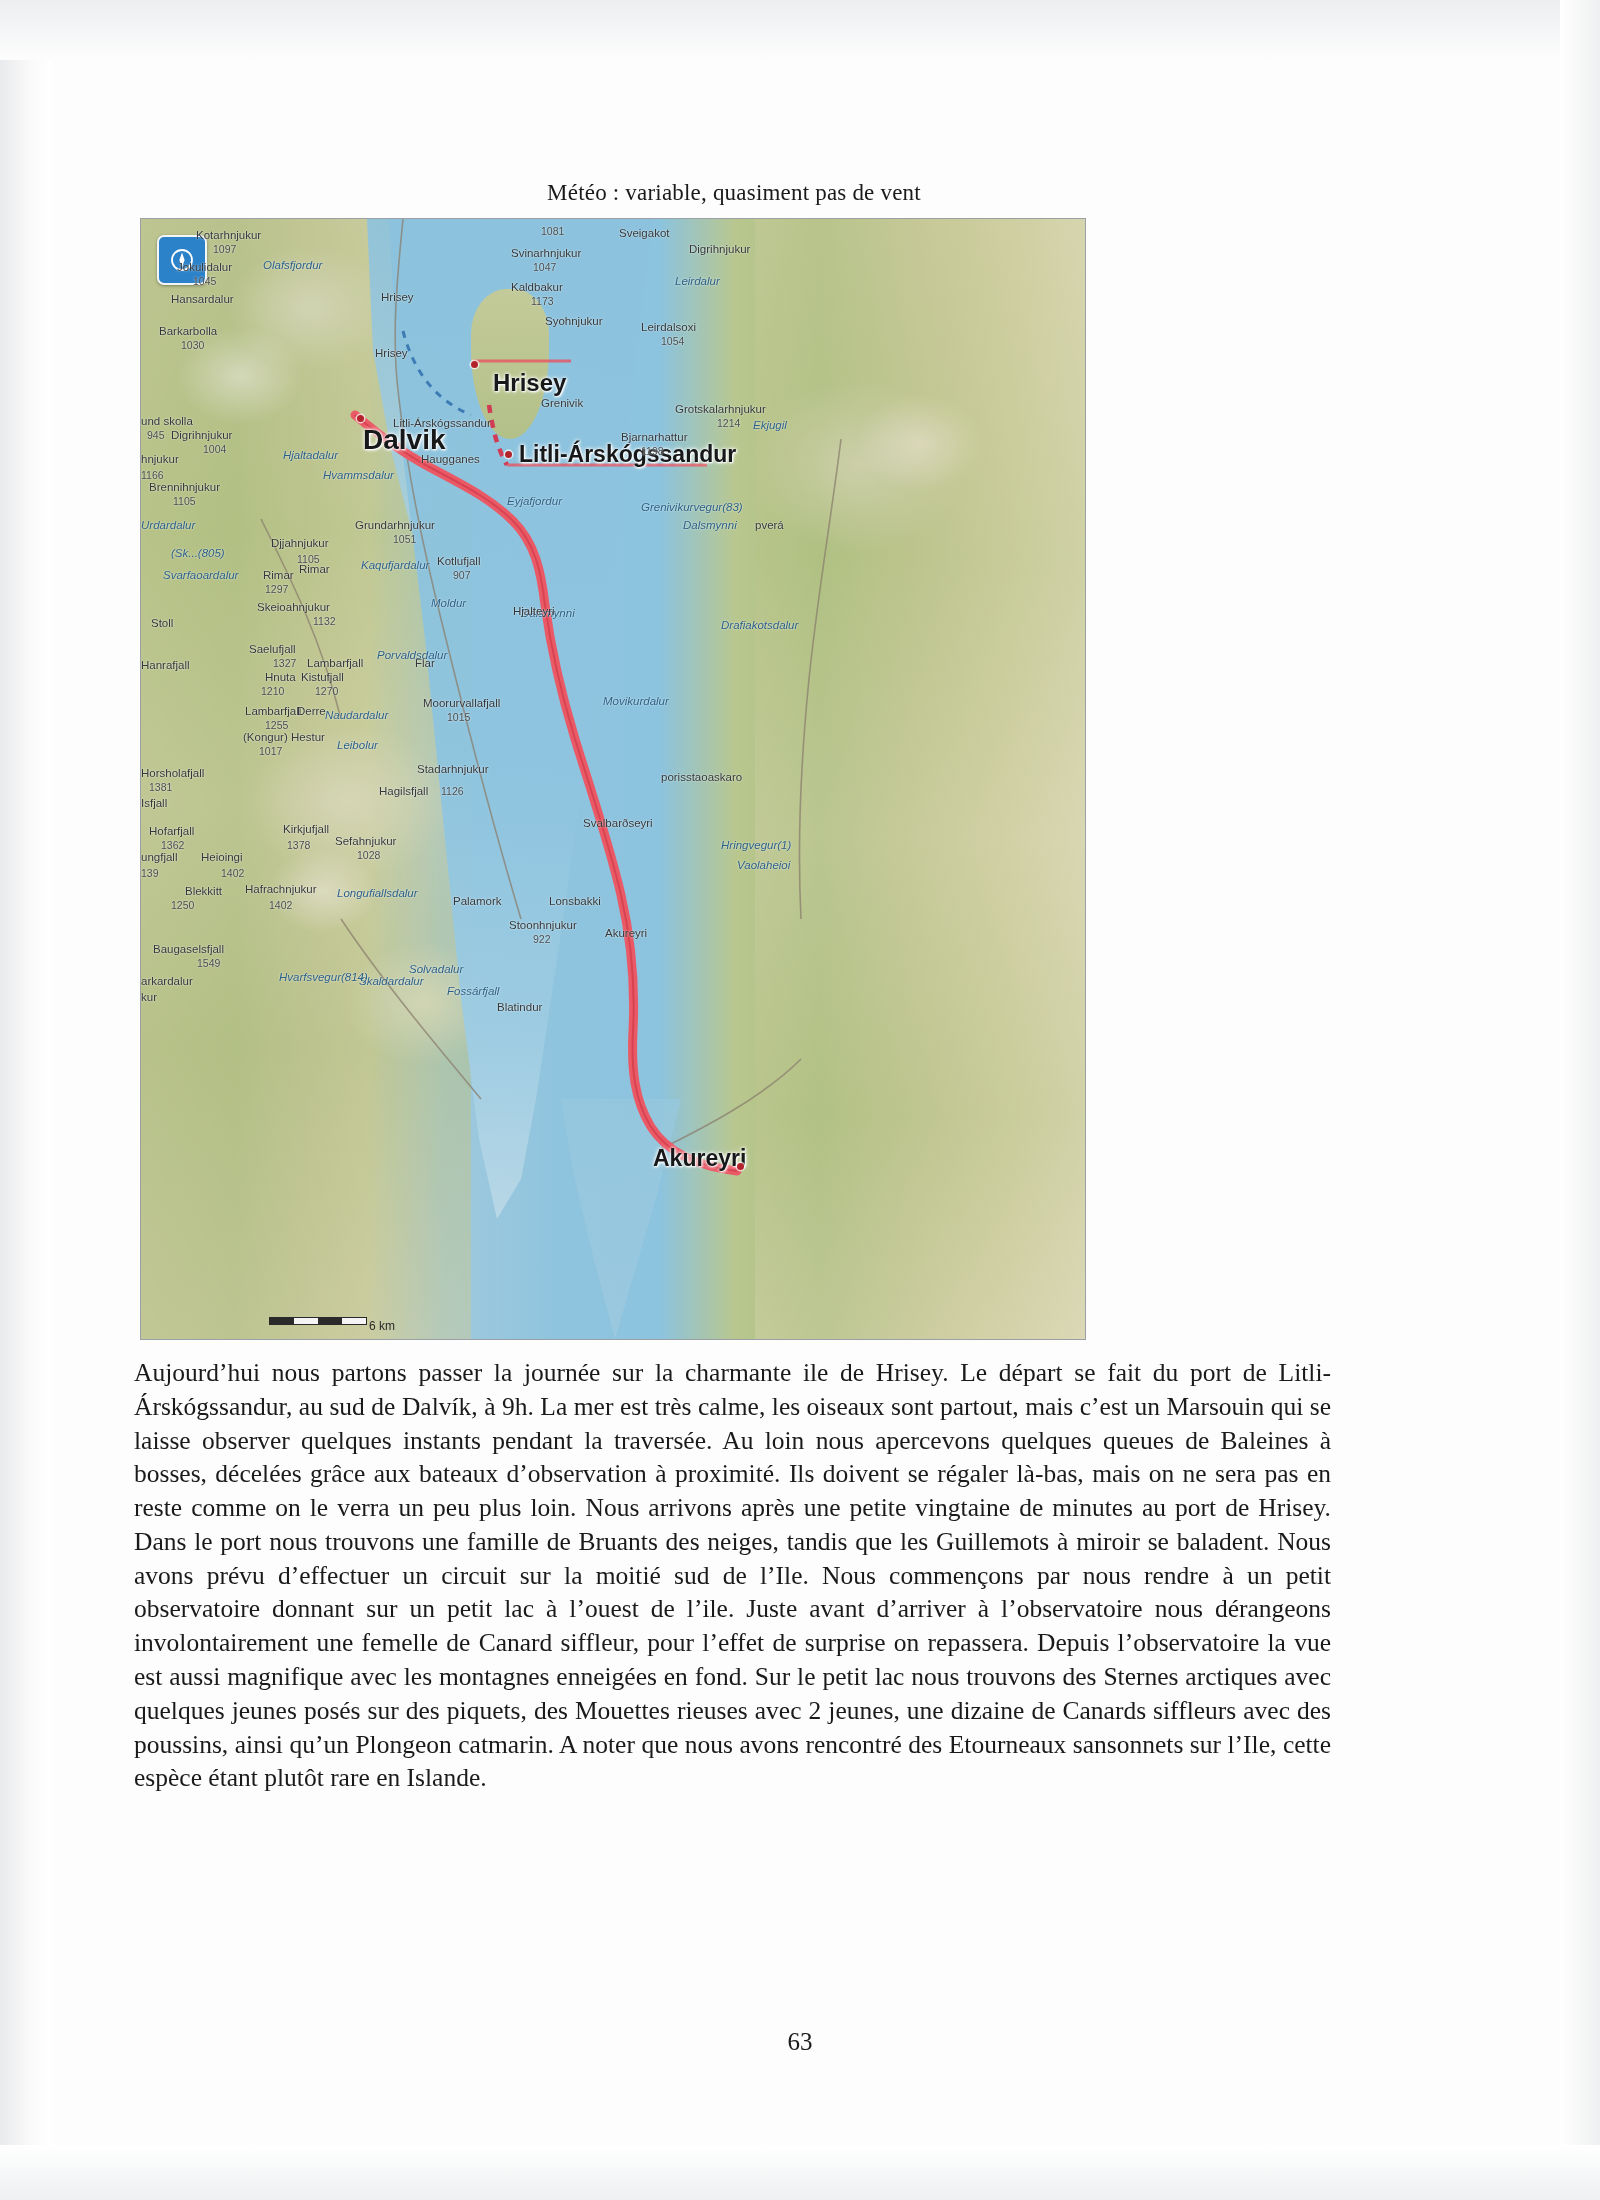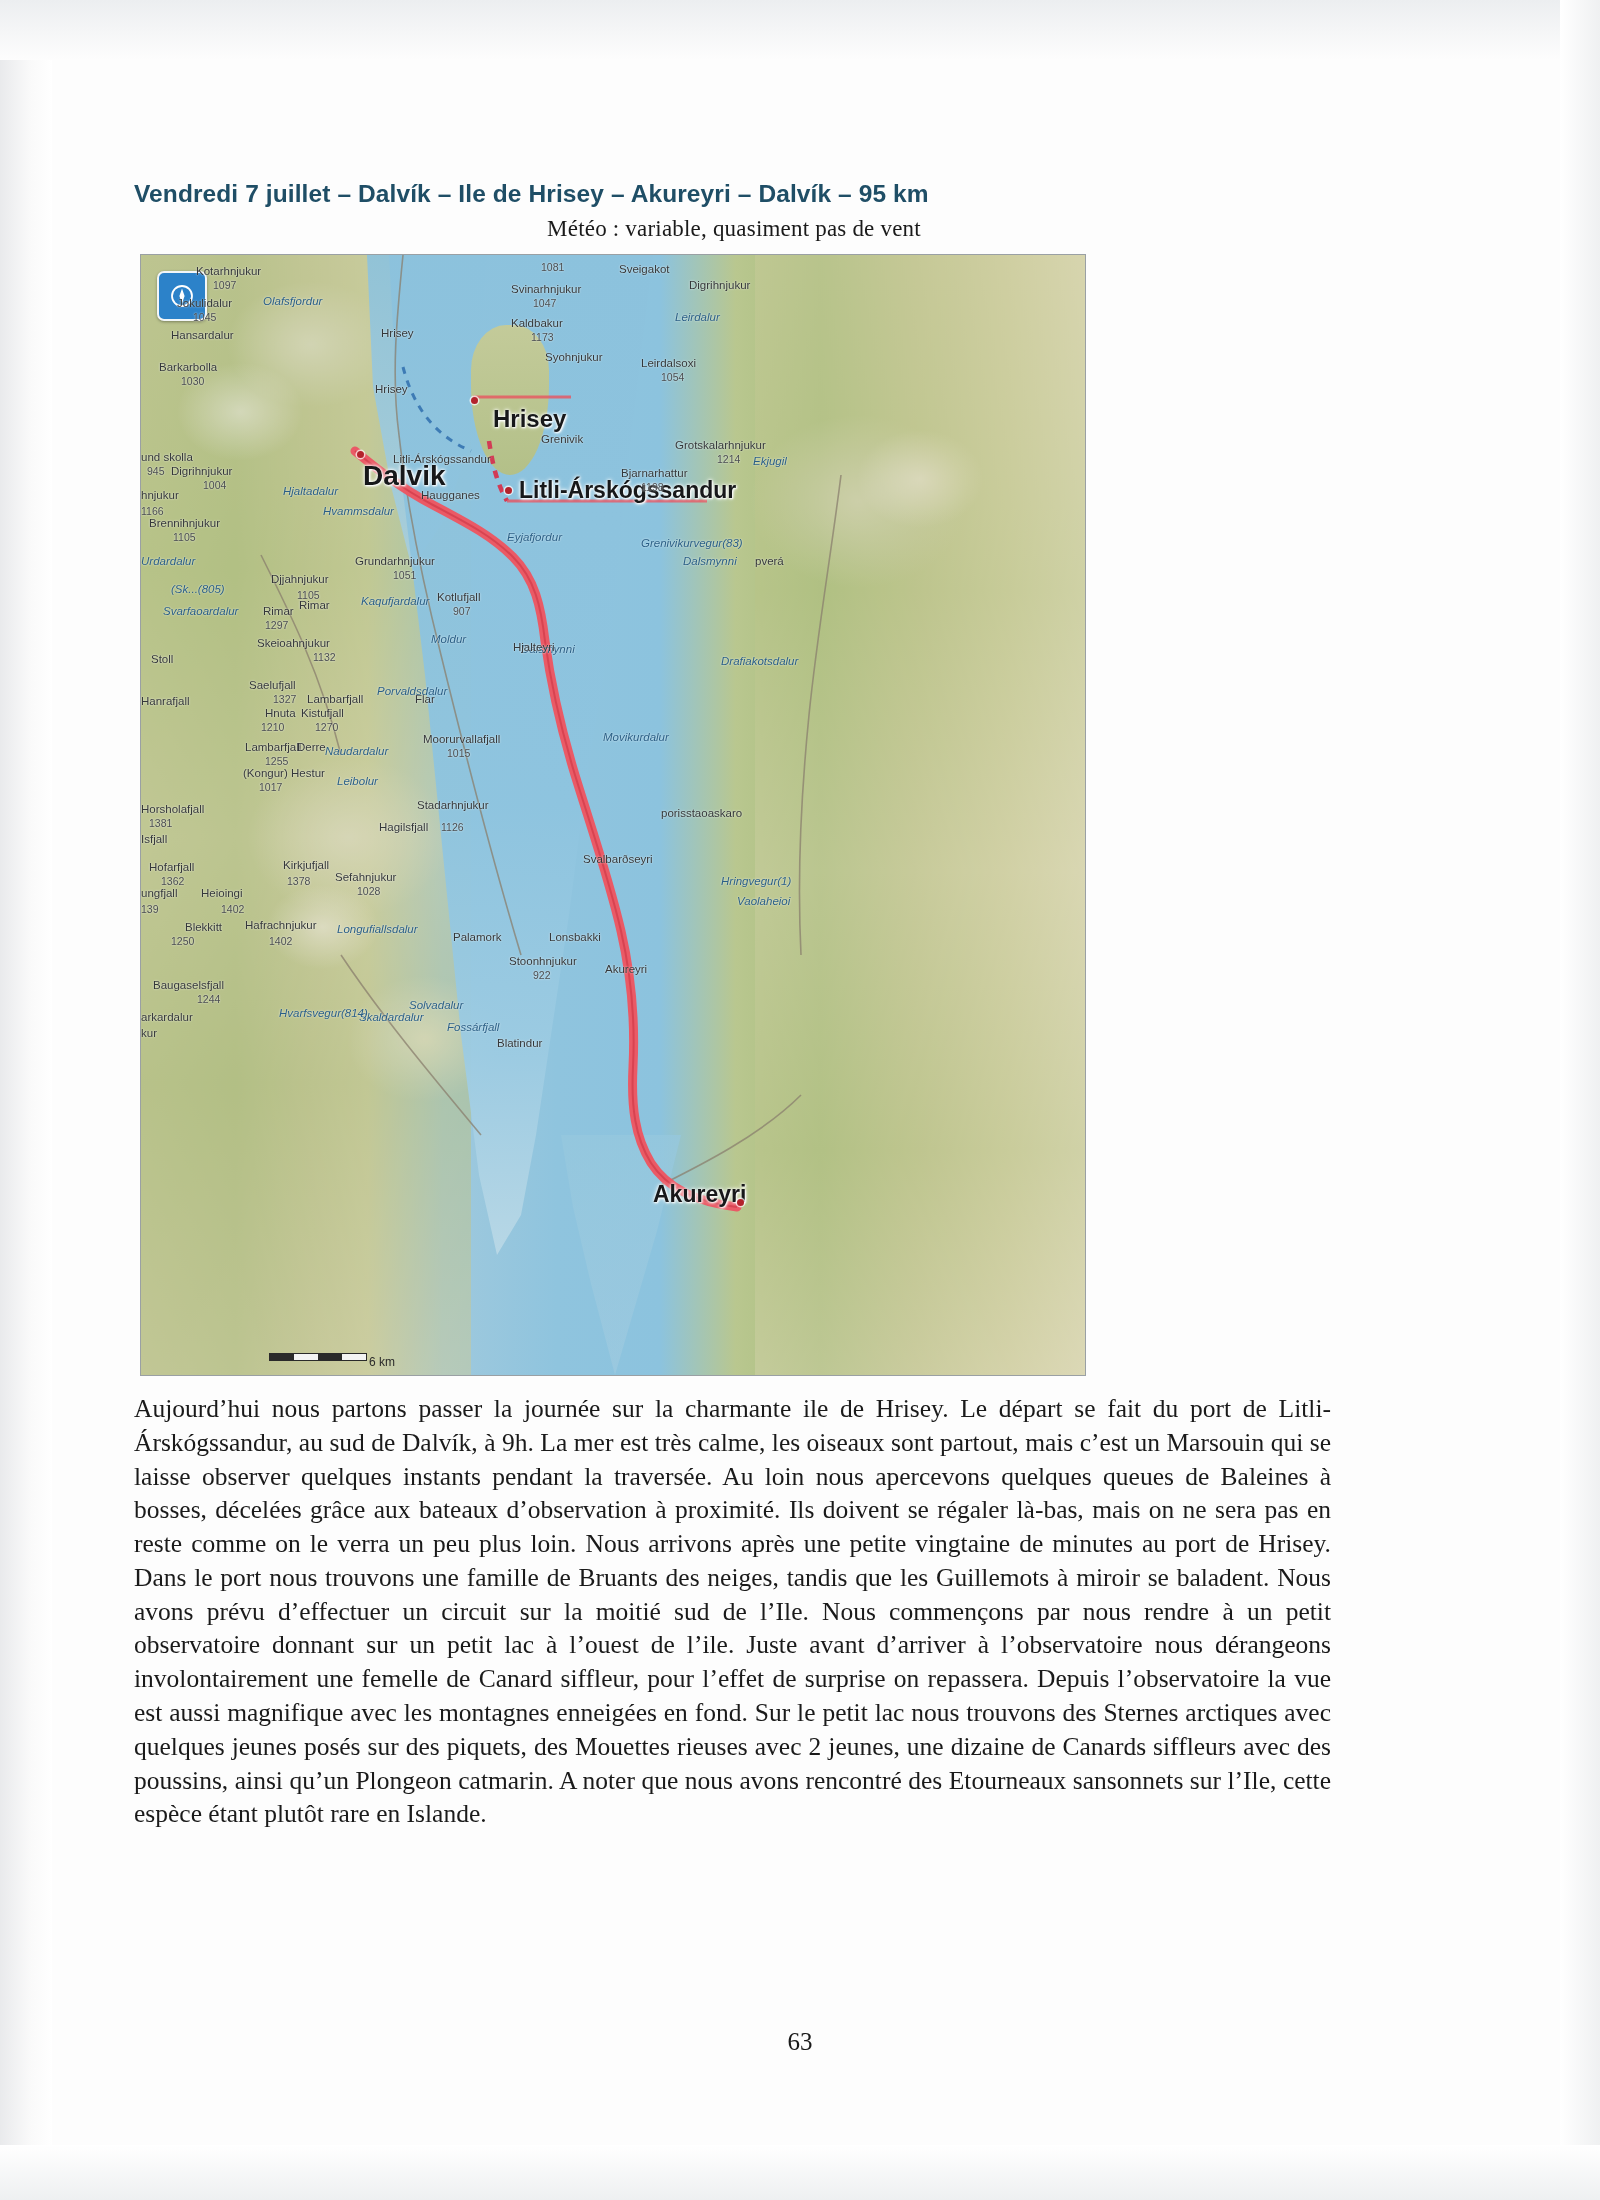--- a/index.html
+++ b/index.html
@@ -219,21 +219,20 @@
 <body>
 
 <div class="page">
   <div class="scan-edge-left"></div>
   <div class="scan-edge-top"></div>
   <div class="scan-edge-right"></div>
   <div class="scan-edge-bottom"></div>
 
   <div class="content">
 
-    <h1 class="heading">Vendredi 7 juillet – Dalvík – Ile de Hrisey – Akureyri – Dalvík – 95 km</h1>
     <p class="meteo">Météo : variable, quasiment pas de vent</p>
 
     <div class="map-wrap">
       <div class="map"></div>
       <div class="mountain-green-left"></div>
       <div class="mountain-green-right"></div>
       <div class="sea2"></div>
       <div class="sea"></div>
       <div class="sea-bottom"></div>
       <div class="island-hrisey"></div>
@@ -380,21 +379,21 @@
           <div class="map-minor num" style="left: 30px; top: 680px;">1250</div>
           <div class="map-minor num" style="left: 128px; top: 680px;">1402</div>
           <div class="map-minor" style="left: 442px; top: 598px;">Svalbarðseyri</div>
           <div class="map-minor it" style="left: 580px; top: 620px;">Hringvegur(1)</div>
           <div class="map-minor it" style="left: 596px; top: 640px;">Vaolaheioi</div>
           <div class="map-minor" style="left: 408px; top: 676px;">Lonsbakki</div>
           <div class="map-minor" style="left: 368px; top: 700px;">Stoonhnjukur</div>
           <div class="map-minor num" style="left: 392px; top: 714px;">922</div>
           <div class="map-minor" style="left: 464px; top: 708px;">Akureyri</div>
           <div class="map-minor" style="left: 12px; top: 724px;">Baugaselsfjall</div>
-          <div class="map-minor num" style="left: 56px; top: 738px;">1244</div>
+          <div class="map-minor num" style="left: 56px; top: 738px;">1549</div>
           <div class="map-minor" style="left: 0px; top: 756px;">arkardalur</div>
           <div class="map-minor" style="left: 0px; top: 772px;">kur</div>
           <div class="map-minor it" style="left: 306px; top: 766px;">Fossárfjall</div>
           <div class="map-minor" style="left: 356px; top: 782px;">Blatindur</div>
           <div class="map-minor it" style="left: 218px; top: 756px;">Skaldardalur</div>
           <div class="map-minor it" style="left: 268px; top: 744px;">Solvadalur</div>
           <div class="map-minor it" style="left: 138px; top: 752px;">Hvarfsvegur(814)</div>
           <div class="map-minor it" style="left: 30px; top: 328px;">(Sk...(805)</div>
           <div class="map-minor it" style="left: 22px; top: 350px;">Svarfaoardalur</div>
           <div class="map-minor" style="left: 0px; top: 440px;">Hanrafjall</div>

